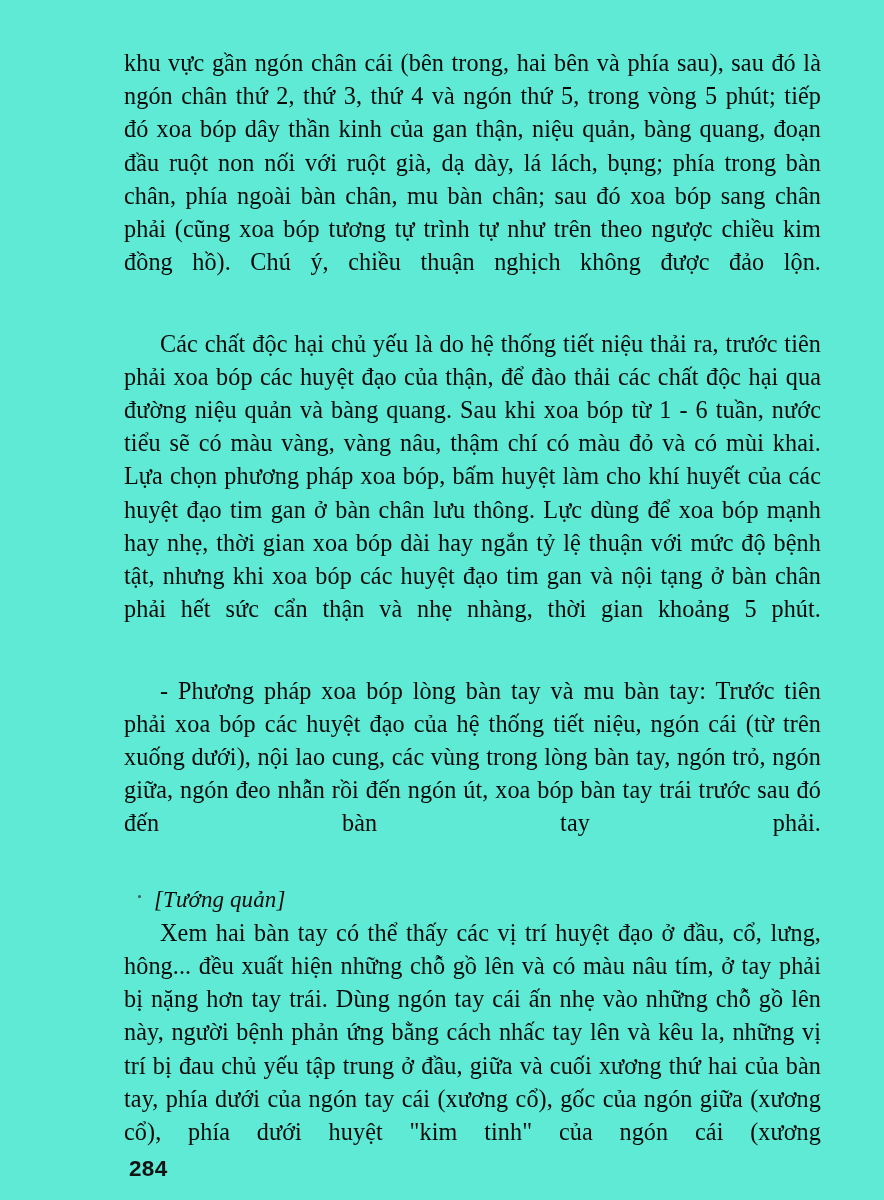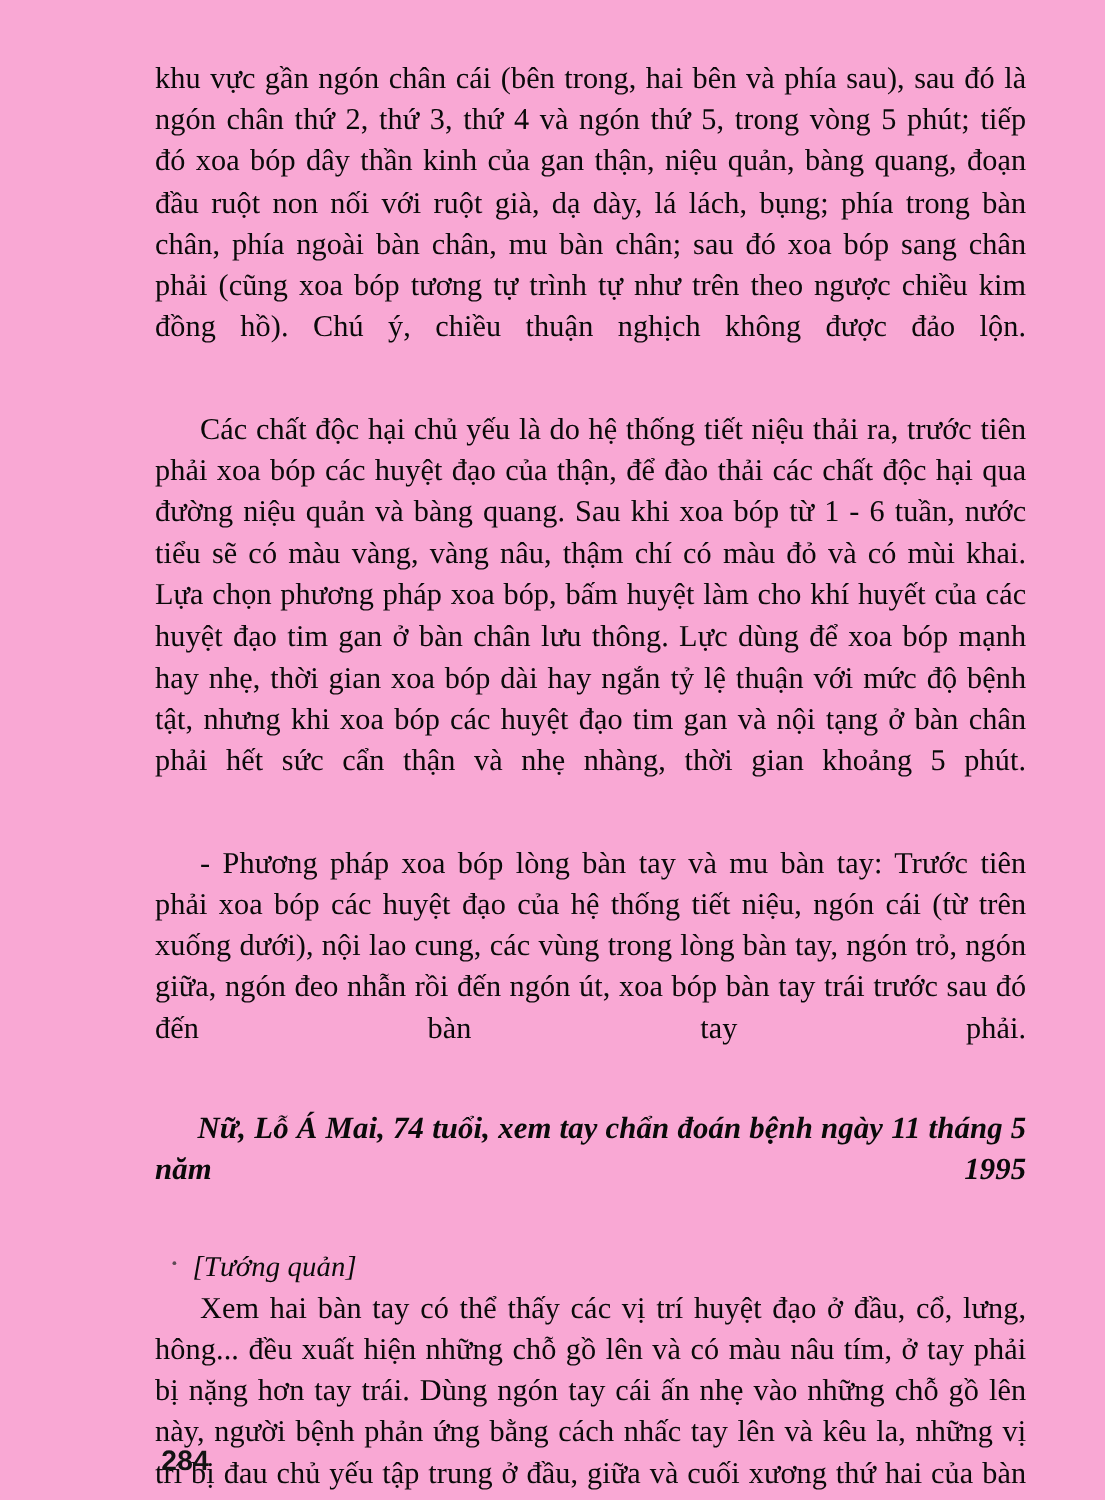--- a/index.html
+++ b/index.html
@@ -13,21 +13,21 @@
     position: relative;
     font-family: "Liberation Serif", "DejaVu Serif", serif;
     color: #0a0a0a;
     overflow: hidden;
   }
 
   
   #page-scan {
     position: absolute;
     inset: 0;
-    background: #f9a8d4;
+    background: #5eead4;
   }
 
   
   #text-column {
     position: absolute;
     left: 124px;
     top: 46px;
     width: 697px;
   }
 
@@ -110,21 +110,20 @@
 <div id="page-scan">
 
   <div id="text-column">
 
     <p class="para">khu vực gần ngón chân cái (bên trong, hai bên và phía sau), sau đó là ngón chân thứ 2, thứ 3, thứ 4 và ngón thứ 5, trong vòng 5 phút; tiếp đó xoa bóp dây thần kinh của gan thận, niệu quản, bàng quang, đoạn đầu ruột non nối với ruột già, dạ dày, lá lách, bụng; phía trong bàn chân, phía ngoài bàn chân, mu bàn chân; sau đó xoa bóp sang chân phải (cũng xoa bóp tương tự trình tự như trên theo ngược chiều kim đồng hồ). Chú ý, chiều thuận nghịch không được đảo lộn.</p>
 
     <p class="para indent">Các chất độc hại chủ yếu là do hệ thống tiết niệu thải ra, trước tiên phải xoa bóp các huyệt đạo của thận, để đào thải các chất độc hại qua đường niệu quản và bàng quang. Sau khi xoa bóp từ 1 - 6 tuần, nước tiểu sẽ có màu vàng, vàng nâu, thậm chí có màu đỏ và có mùi khai. Lựa chọn phương pháp xoa bóp, bấm huyệt làm cho khí huyết của các huyệt đạo tim gan ở bàn chân lưu thông. Lực dùng để xoa bóp mạnh hay nhẹ, thời gian xoa bóp dài hay ngắn tỷ lệ thuận với mức độ bệnh tật, nhưng khi xoa bóp các huyệt đạo tim gan và nội tạng ở bàn chân phải hết sức cẩn thận và nhẹ nhàng, thời gian khoảng 5 phút.</p>
 
     <p class="para indent">- Phương pháp xoa bóp lòng bàn tay và mu bàn tay: Trước tiên phải xoa bóp các huyệt đạo của hệ thống tiết niệu, ngón cái (từ trên xuống dưới), nội lao cung, các vùng trong lòng bàn tay, ngón trỏ, ngón giữa, ngón đeo nhẫn rồi đến ngón út, xoa bóp bàn tay trái trước sau đó đến bàn tay phải.</p>
 
-    <p class="case-heading">Nữ, Lỗ Á Mai, 74 tuổi, xem tay chẩn đoán bệnh ngày 11 tháng 5 năm 1995</p>
 
     <p class="section-label">
       <span class="speck"></span>
       <span>[Tướng quản]</span>
     </p>
 
 
     <p class="para indent">Xem hai bàn tay có thể thấy các vị trí huyệt đạo ở đầu, cổ, lưng, hông... đều xuất hiện những chỗ gồ lên và có màu nâu tím, ở tay phải bị nặng hơn tay trái. Dùng ngón tay cái ấn nhẹ vào những chỗ gồ lên này, người bệnh phản ứng bằng cách nhấc tay lên và kêu la, những vị trí bị đau chủ yếu tập trung ở đầu, giữa và cuối xương thứ hai của bàn tay, phía dưới của ngón tay cái (xương cổ), gốc của ngón giữa (xương cổ), phía dưới huyệt "kim tinh" của ngón cái (xương</p>
 
   </div>

